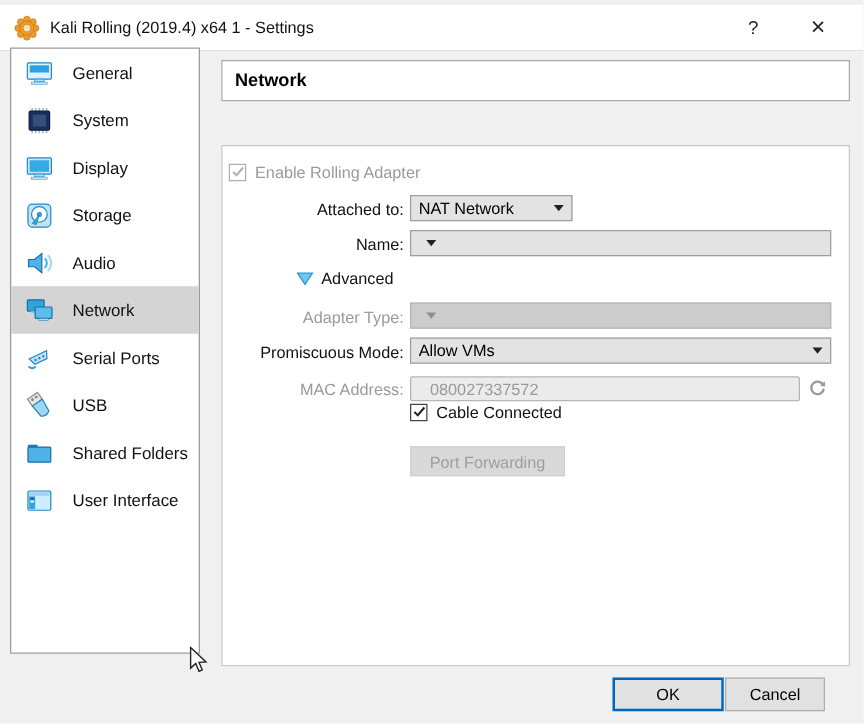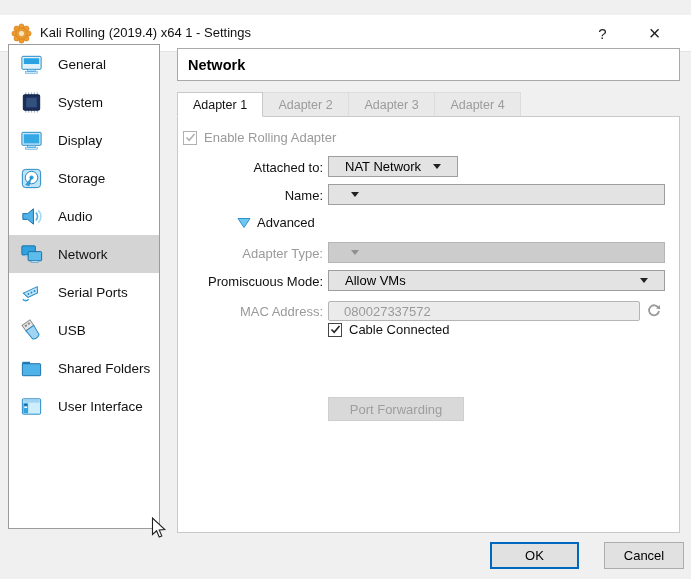--- a/index.html
+++ b/index.html
@@ -1,29 +1,29 @@
 <!DOCTYPE html>
 <html><head>
 <meta charset="utf-8">
 <style>
   * { margin:0; padding:0; box-sizing:border-box; }
   html,body { width:691px; height:579px; }
   body { font-family:"Liberation Sans", sans-serif; font-size:13px; color:#1a1a1a; }
   #window { position:relative; width:691px; height:579px; background:#f0f0f0; overflow:hidden; }
 
   
-  .titlebar { position:absolute; left:0; top:15px; width:691px; height:37px; background:#ffffff; border-bottom:1px solid #e3e3e3;padding-left:41px; }
+  .titlebar { position:absolute; left:0; top:4px; width:691px; height:37px; background:#ffffff; border-bottom:1px solid #e3e3e3;padding-left:41px; }
   .titlebar .app-icon { position:absolute; left:11px; top:8px; width:21px; height:21px; }
   .titlebar .title { position:absolute; left:40px; top:10px; font-size:13px; color:#111; }
   .tb-btn { position:absolute; top:0; width:45px; height:36px; display:flex; align-items:center; justify-content:center; color:#222; cursor:default; }
   .tb-help { right:66px; font-size:15px; }
   .tb-close { right:14px; font-size:20px; font-weight:300; }
 
   
-  .sidebar { position:absolute; left:8px; top:44px; width:152px; height:485px; background:#ffffff; border:1px solid #9b9b9b; }
+  .sidebar { position:absolute; left:8px; top:38px; width:152px; height:485px; background:#ffffff; border:1px solid #9b9b9b; }
   .side-item { position:relative; height:38px; display:flex; align-items:center; padding-left:9px; cursor:default; }
   .side-item.selected { background:#d4d4d4; }
   .sicon { width:27px; height:27px; display:inline-flex; align-items:center; justify-content:center; flex:0 0 27px; }
   .slabel { margin-left:13px; font-size:13.5px; color:#111; white-space:nowrap; }
 
   
   .header-box { position:absolute; left:177px; top:48px; width:503px; height:33px; background:#fff; border:1px solid #a9a9a9; display:flex; align-items:center; padding-left:10px; }
   .header-box .htitle { font-weight:bold; font-size:14.5px; color:#000; }
 
   
@@ -31,46 +31,46 @@
   .tab { width:86px; height:25px; display:flex; align-items:center; justify-content:center; font-size:12.5px; cursor:default; }
   .tab.inactive { background:#e9e9e9; color:#9b9b9b; border:1px solid #dcdcdc; border-left:none; border-bottom:1px solid #c9c9c9; margin-top:0px; }
   .tab.active { background:#ffffff; color:#111; border:1px solid #c9c9c9; border-bottom:1px solid #ffffff; }
 
   
   .panel { position:absolute; left:177px; top:116px; width:503px; height:417px; background:#ffffff; border:1px solid #c9c9c9; z-index:1; }
 
   
   .flabel { position:absolute; left:180px; width:143px; text-align:right; line-height:21px; font-size:13px; color:#111; z-index:3; }
   .flabel.disabled { color:#9a9a9a; }
-  .combo { position:absolute; height:21px; background:#e3e3e3; border:1px solid #9e9e9e; display:flex; align-items:center; padding:0 16px; z-index:3; cursor:default; }
+  .combo { position:absolute; height:21px; background:#e3e3e3; border:1px solid #9e9e9e; display:flex; align-items:center; padding:0 6px; z-index:3; cursor:default; }
   .combo .ctext { font-size:13px; color:#000; flex:1; white-space:nowrap; overflow:hidden; }
   .combo .arrow { width:0; height:0; border-left:4px solid transparent; border-right:4px solid transparent; border-top:5px solid #222; margin-left:6px; }
   .combo.disabled { background:#cccccc; border-color:#b5b5b5; }
   .combo.disabled .ctext { color:#8a8a8a; }
   .combo.disabled .arrow { border-top-color:#8f8f8f; }
 
   .checkrow { position:absolute; display:flex; align-items:center; z-index:3; }
   .cbox { width:14px; height:14px; background:#fff; border:1px solid #444; display:inline-flex; align-items:center; justify-content:center; }
   .cbox svg { display:block; }
   .checkrow.disabled .cbox { border-color:#b0b0b0; }
   .checkrow .clabel { margin-left:7px; font-size:13px; color:#111; }
   .checkrow.disabled .clabel { color:#9a9a9a; }
 
   .adv-row { position:absolute; left:237px; top:215px; display:flex; align-items:center; z-index:3; cursor:default; }
   .adv-row .alabel { margin-left:6px; font-size:13px; color:#111; }
 
   .textfield { position:absolute; left:328px; top:301px; width:312px; height:20px; background:#ebebeb; border:1px solid #b5b5b5; border-radius:2px; font-family:"Liberation Sans",sans-serif; font-size:13px; color:#9a9a9a; padding:0 15px; z-index:3; }
   .refresh-btn { position:absolute; left:645px; top:302px; width:18px; height:18px; display:flex; align-items:center; justify-content:center; z-index:3; }
 
-  .pf-btn { position:absolute; left:328px; top:357px; width:136px; height:24px; background:#d9d9d9; border:1px solid #cfcfcf; color:#9e9e9e; font-size:13px; display:flex; align-items:center; justify-content:center; z-index:3; cursor:default;margin-top:40px; }
+  .pf-btn { position:absolute; left:328px; top:357px; width:124px; height:24px; background:#d9d9d9; border:1px solid #cfcfcf; color:#9e9e9e; font-size:13px; display:flex; align-items:center; justify-content:center; z-index:3; cursor:default; }
 
   
   .btn { position:absolute; top:542px; height:27px; background:#e1e1e1; font-size:13px; color:#000; display:flex; align-items:center; justify-content:center; cursor:default; }
   .btn-ok { left:490px; width:89px; border:2px solid #0067c0; }
-  .btn-cancel { left:604px; width:80px; border:1px solid #adadad; }
+  .btn-cancel { left:580px; width:80px; border:1px solid #adadad; }
 
   
   .cursor { position:absolute; left:151px; top:517px; z-index:10; }
 </style>
 </head>
 <body>
 
 <div id="window">
 
   <div class="titlebar">
@@ -225,34 +225,20 @@
       </span>
       <span class="slabel">User Interface</span>
     </div>
 
   </div>
 
   <div class="header-box">
     <span class="htitle">Network</span>
   </div>
 
-  <div class="tabbar">
-    <div class="tab active">
-        <span>Adapter 1</span>
-      </div>
-    <div class="tab inactive">
-        <span>Adapter 2</span>
-      </div>
-    <div class="tab inactive">
-        <span>Adapter 3</span>
-      </div>
-    <div class="tab inactive">
-        <span>Adapter 4</span>
-      </div>
-  </div>
 
   <div class="panel"></div>
 
   <div class="checkrow disabled" style="left:183px; top:130px;">
     <span class="cbox">
       <svg width="11" height="11" viewBox="0 0 11 11">
           <polyline points="1.5,5.5 4.2,8.2 9.5,2" fill="none" stroke="#b0b0b0" stroke-width="1.6"></polyline>
         </svg>
     </span>
     <span class="clabel">Enable Rolling Adapter</span>

